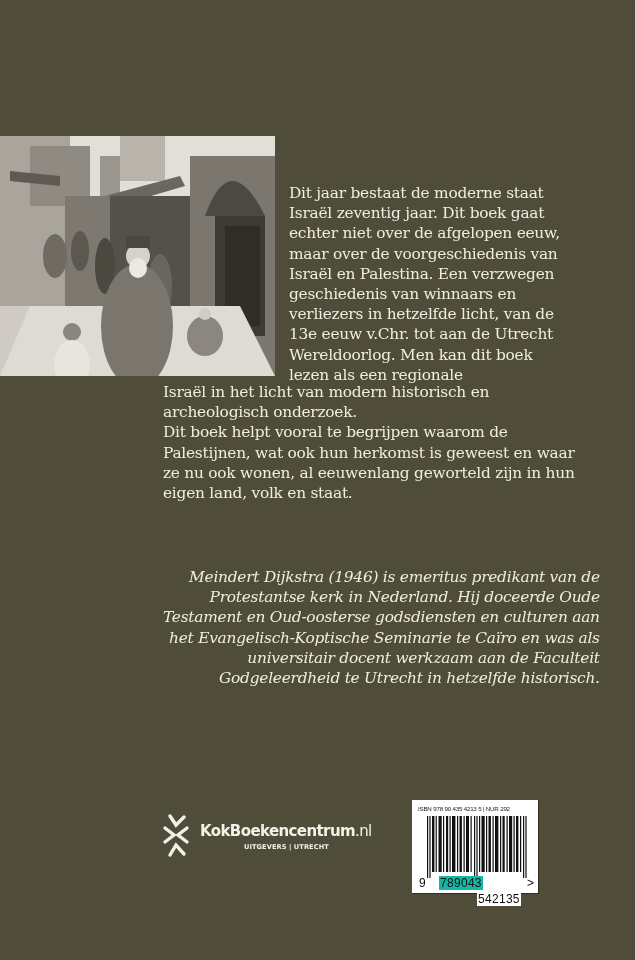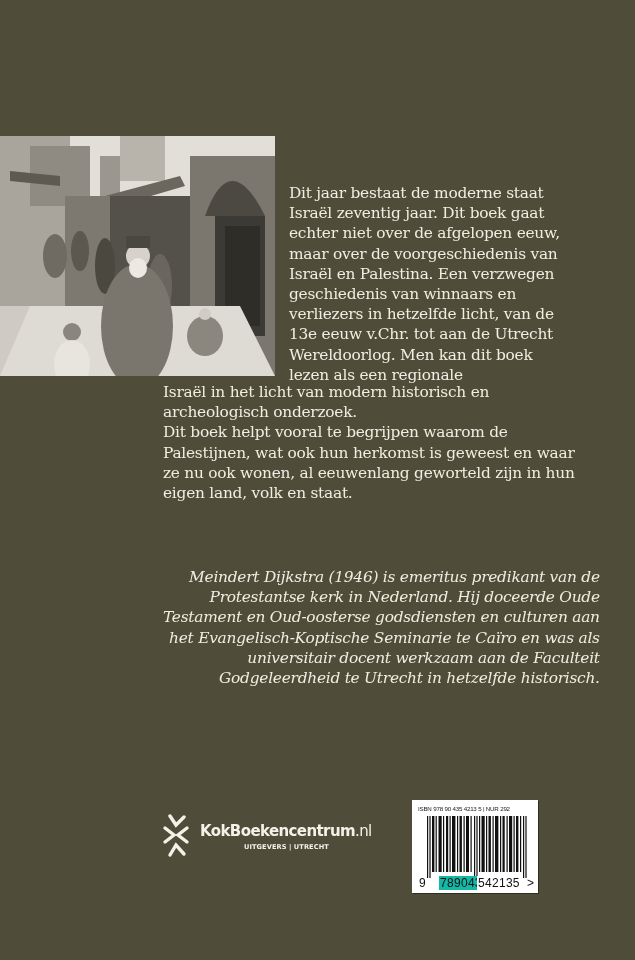--- a/index.html
+++ b/index.html
@@ -53,21 +53,21 @@
     }
     .bars { position: absolute; left: 15px; top: 16px; width: 100px; height: 62px; }
     .barcode-num {
       position: absolute; left: 7px; top: 76px; width: 118px;
       font-family: "Liberation Sans", "DejaVu Sans", sans-serif;
       font-size: 12px; color: #111; white-space: nowrap; letter-spacing: 0.3px;
       background: transparent;
     }
     .barcode-num .d1 { position: absolute; left: 0; }
     .barcode-num .d2 { position: absolute; left: 20px; background: #14b8a6; padding: 0 1px; }
-    .barcode-num .d3 { position: absolute; left: 58px; background: #fff; padding: 0 1px; }
+    .barcode-num .d3 { position: absolute; left: 58px; background: #fff; padding: 0 1px; margin-top: 16px; }
     .barcode-num .arrow { position: absolute; left: 108px; }
   </style>
 </head>
 <body>
 
 <div class="photo">
   <svg width="275" height="240" viewBox="0 0 275 240" xmlns="http://www.w3.org/2000/svg">
     <rect x="0" y="0" width="275" height="240" fill="#cfcbc4"></rect>
 
     <rect x="0" y="0" width="275" height="60" fill="#e2dfd9"></rect>

